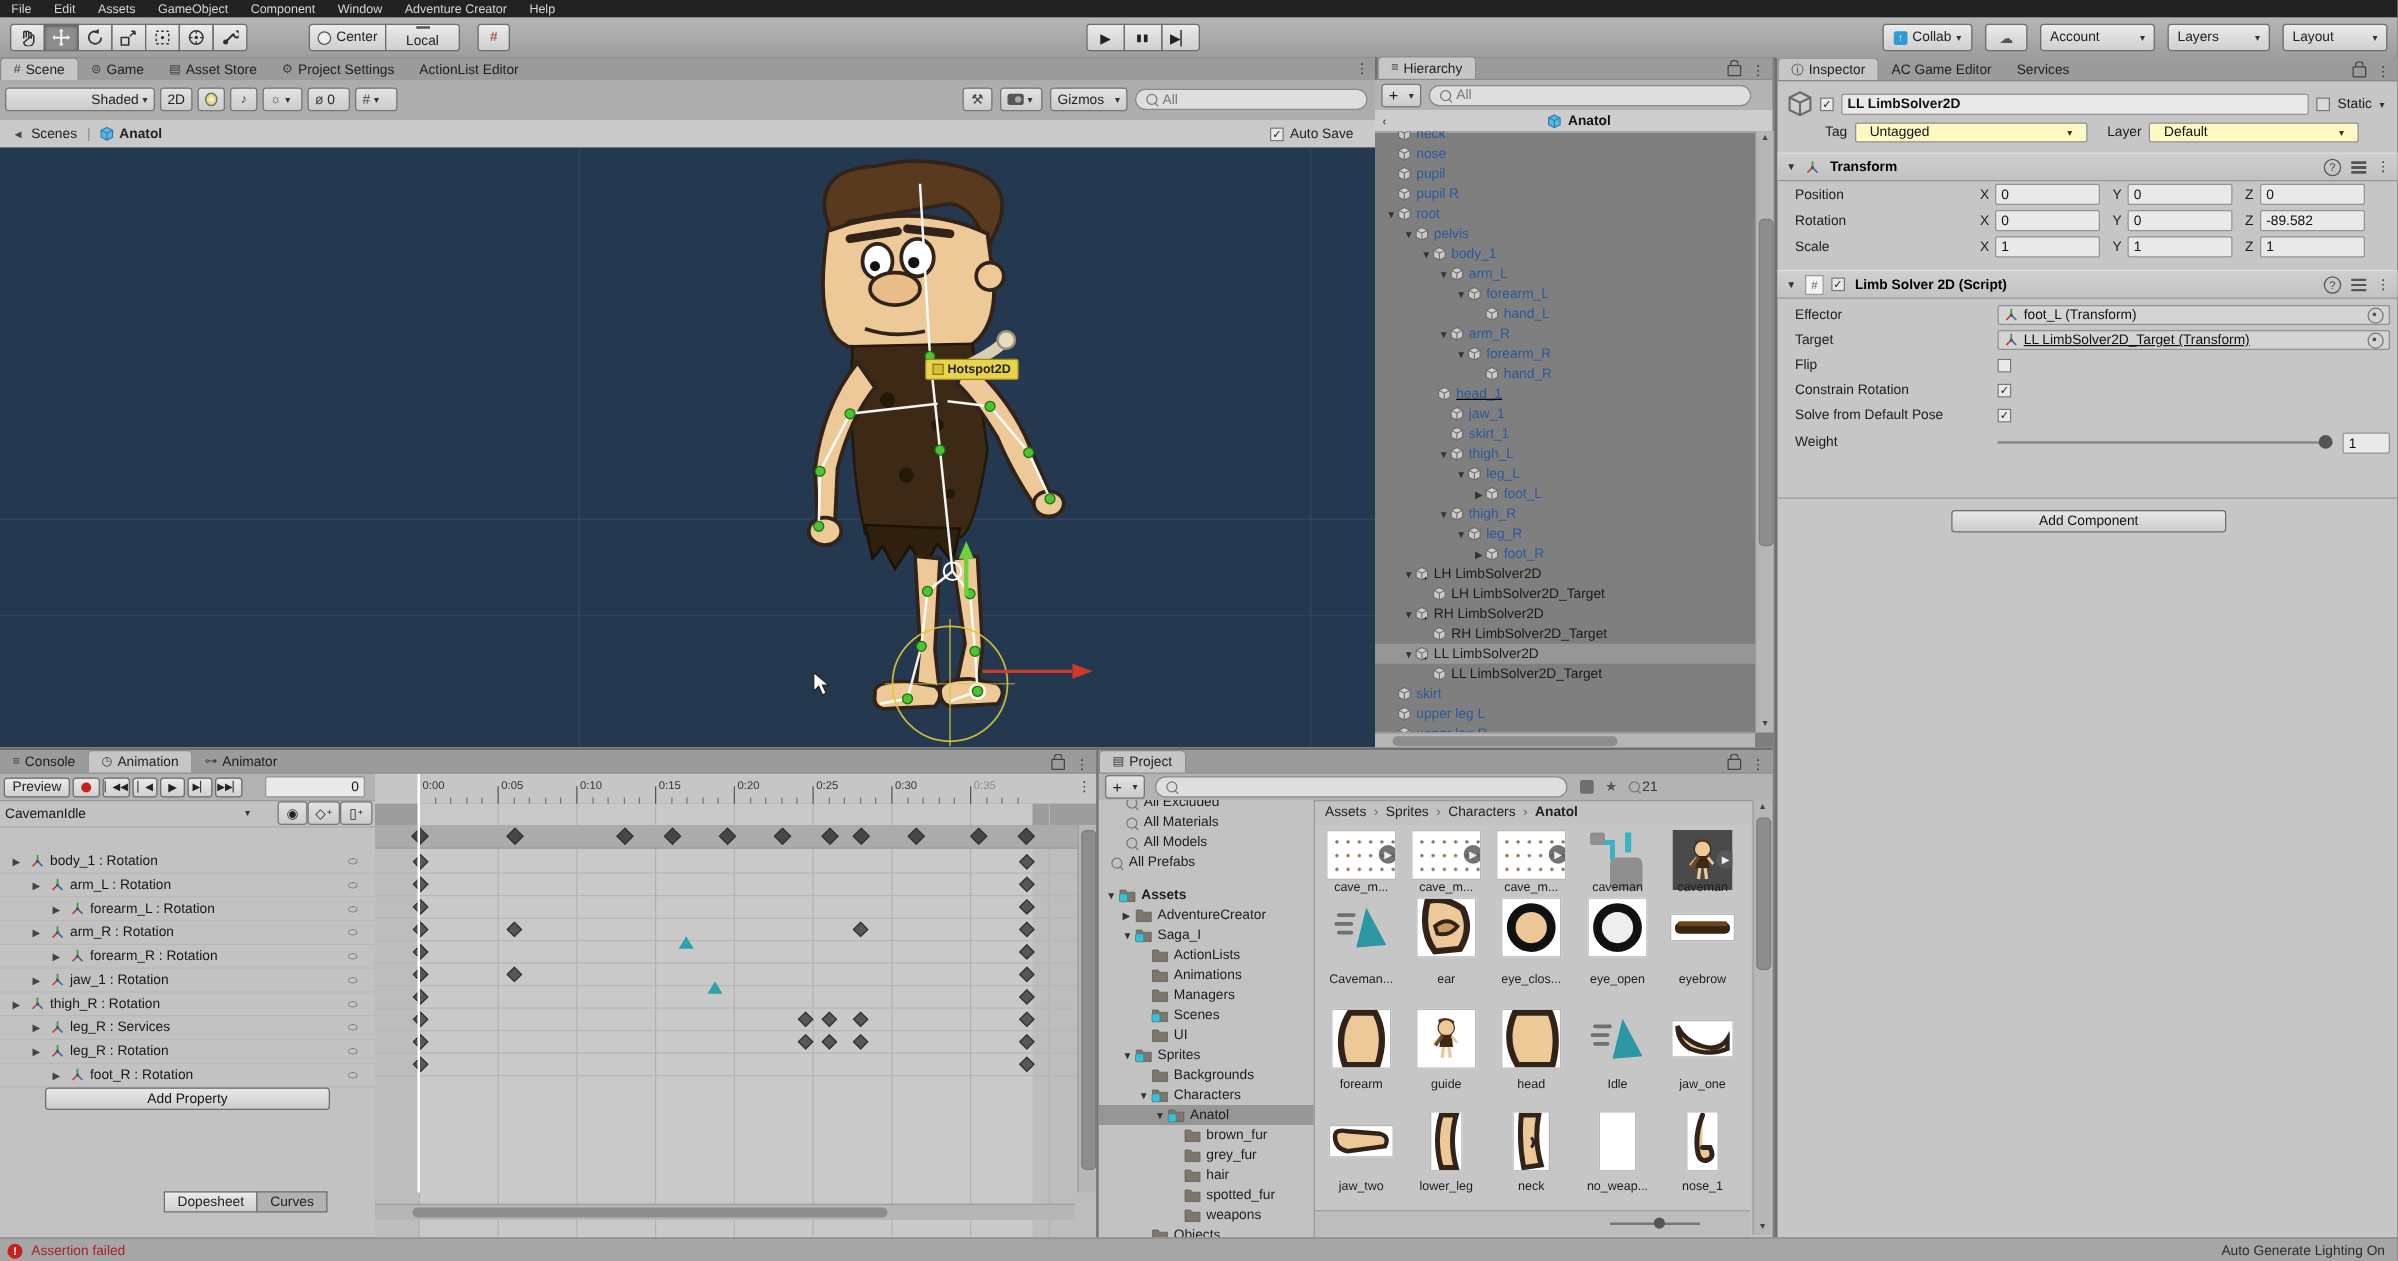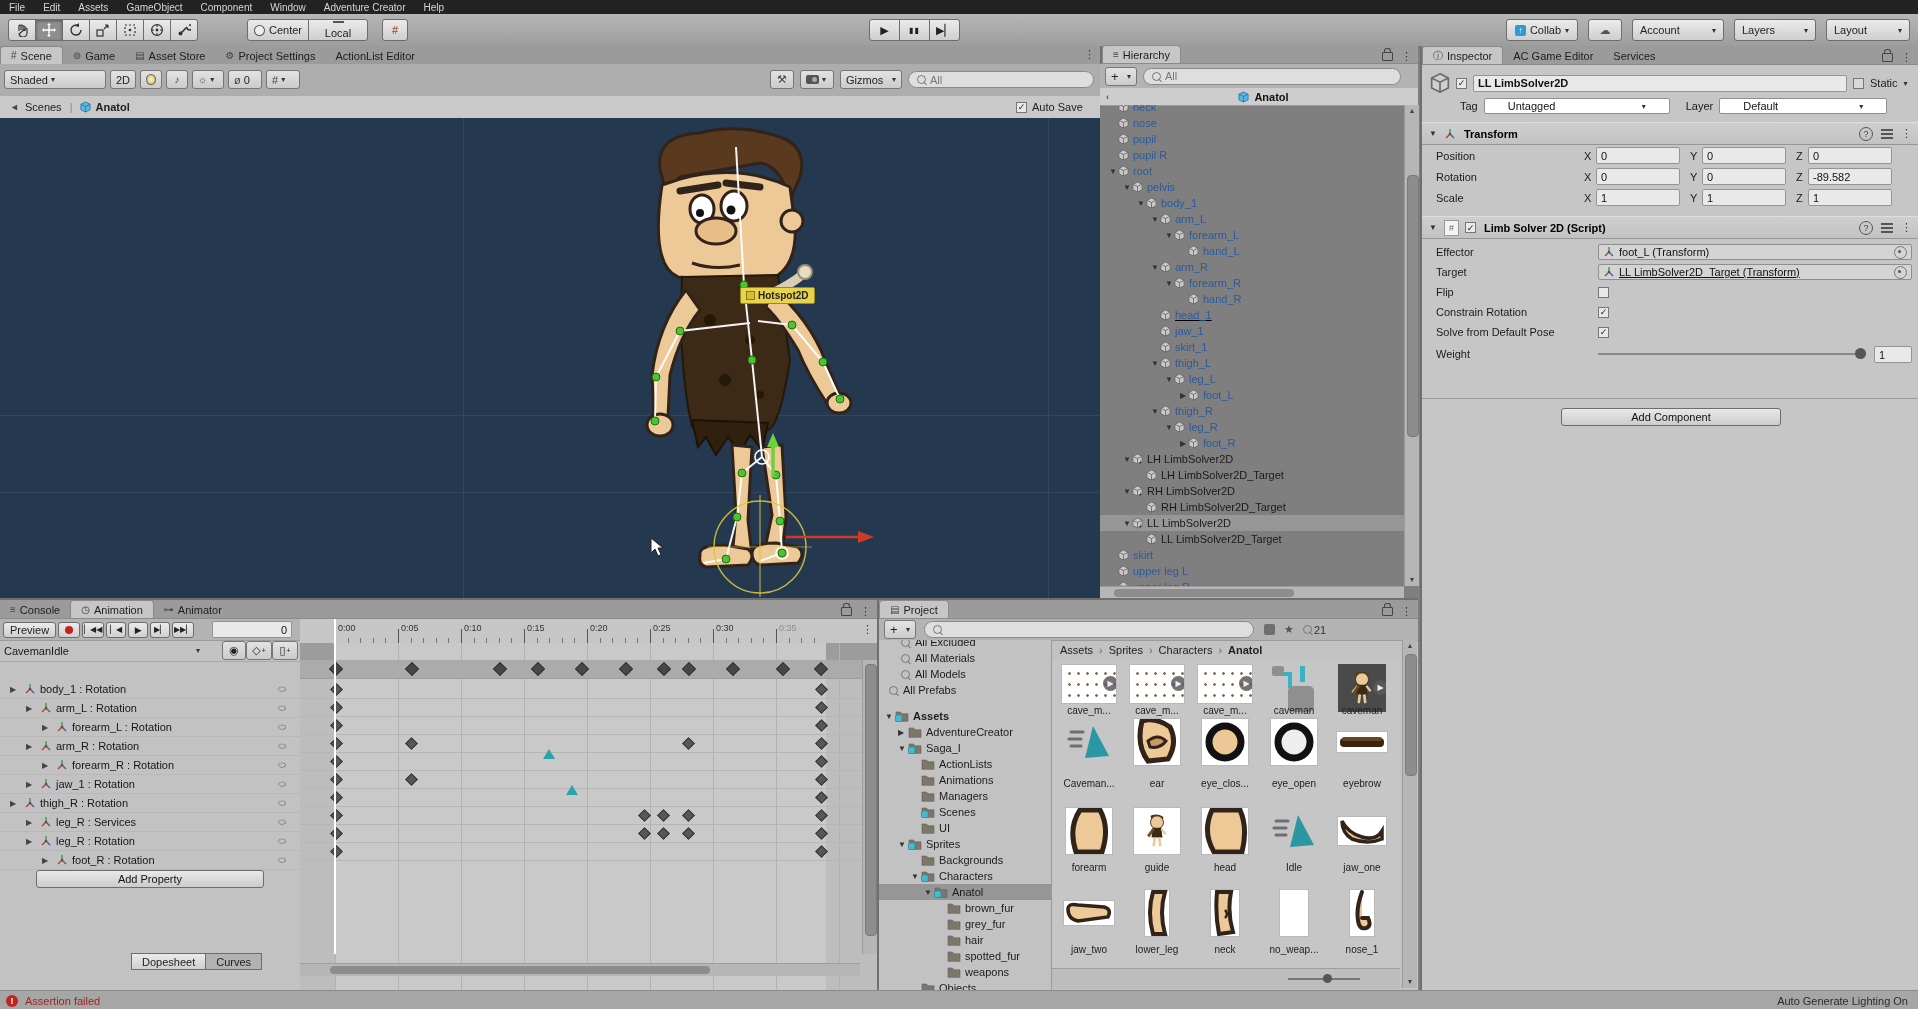--- a/index.html
+++ b/index.html
@@ -60,22 +60,22 @@
   .hrow .arr{width:10px;font-size:8px;color:#333;text-align:center;flex:none;}
   .hrow.sel{background:#969696;}
   .blue{color:#2a5b9c;} .dark{color:#1a1a1a;}
   .vscroll{background:#b6b6b6;border-left:1px solid #9a9a9a;}
   .vthumb{position:absolute;left:2px;width:10px;background:#8d8d8d;border-radius:4px;border:1px solid #7b7b7b;}
   .sarrow{position:absolute;left:0;width:14px;height:12px;font-size:7px;color:#444;text-align:center;line-height:12px;}
   
   #inspector{left:1420px;top:46px;width:498px;height:944px;background:#c6c6c6;border-left:2px solid #6f6f6f;box-sizing:border-box;}
   .ifield{background:#e9e9e9;border:1px solid #949494;border-radius:2px;font-size:11px;color:#111;
           display:inline-flex;align-items:center;padding:0 4px;box-sizing:border-box;height:17px;}
-  .idrop{background:#ffffff;border:1px solid #8f8f8f;border-radius:2px;font-size:11px;color:#111;
-         display:inline-flex;align-items:center;justify-content:space-between;padding:0 23px;box-sizing:border-box;height:16px;}
+  .idrop{background:#fef9c3;border:1px solid #8f8f8f;border-radius:2px;font-size:11px;color:#111;
+         display:inline-flex;align-items:center;justify-content:space-between;padding:0 11px;box-sizing:border-box;height:16px;}
   .ilabel{font-size:11px;color:#1b1b1b;}
   .comph{background:linear-gradient(#cfcfcf,#c2c2c2);border-top:1px solid #dedede;border-bottom:1px solid #969696;}
   .objfield{background:#d4d4d4;border:1px solid #8f8f8f;border-radius:2px;font-size:11px;color:#111;
             display:flex;align-items:center;gap:4px;padding:0 4px;box-sizing:border-box;height:16px;}
   .picker{width:11px;height:11px;border-radius:50%;border:1px solid #777;margin-left:auto;position:relative;flex:none;}
   .picker:after{content:'';position:absolute;left:3px;top:3px;width:3px;height:3px;border-radius:50%;background:#555;}
   .ibtn{height:18px;border:1px solid #6d6d6d;background:linear-gradient(#e8e8e8,#cccccc);border-radius:3px;
         display:inline-flex;align-items:center;justify-content:center;font-size:11px;color:#111;padding:0 10px;box-sizing:border-box;}
   .qicon{width:12px;height:12px;border:1px solid #555;border-radius:50%;font-size:9px;color:#444;display:inline-flex;align-items:center;justify-content:center;}
   
@@ -212,21 +212,21 @@
       <span>Project Settings</span>
     </div>
     <div class="tab">
       <span>ActionList Editor</span>
     </div>
   </div>
 <span class="abs dots" style="left:1084px;top:48px;">⋮</span>
 
 <div id="sceneToolbar" class="abs">
   <div class="abs row" style="left:4px;top:6px;gap:4px;">
-    <span class="mini" style="width:102px;justify-content:flex-start;">
+    <span class="mini" style="width:120px;justify-content:flex-end;">
         <span>Shaded</span>
         <span class="caret">▾</span>
       </span>
     <span class="mini" style="width:26px;justify-content:center;">
         <span>2D</span>
       </span>
     <span class="mini" style="width:22px;justify-content:center;">
         <span class="bulb"></span>
       </span>
     <span class="mini" style="width:22px;justify-content:center;">
@@ -531,21 +531,21 @@
     <div class="hrow" style="padding-left: 78px; margin-top: 0px;">
       <span class="arr"></span>
       <span style="display:inline-flex;margin-right:4px;">
         <svg width="11" height="12" viewBox="0 0 12 13">
           <path d="M6 1 11 3.5 11 9.5 6 12 1 9.5 1 3.5Z" fill="#c9c9c9" stroke="#6a6a6a"></path>
           <path d="M1 3.5 6 6 11 3.5 M6 6 6 12" stroke="#6a6a6a" fill="none"></path>
         </svg>
       </span>
       <span class="blue">hand_R</span>
     </div>
-    <div class="hrow" style="padding-left: 50px; margin-top: 0px; text-decoration: underline;">
+    <div class="hrow" style="padding-left: 40px; margin-top: 0px; text-decoration: underline;">
       <span class="arr"></span>
       <span style="display:inline-flex;margin-right:4px;">
         <svg width="11" height="12" viewBox="0 0 12 13">
           <path d="M6 1 11 3.5 11 9.5 6 12 1 9.5 1 3.5Z" fill="#c9c9c9" stroke="#6a6a6a"></path>
           <path d="M1 3.5 6 6 11 3.5 M6 6 6 12" stroke="#6a6a6a" fill="none"></path>
         </svg>
       </span>
       <span class="blue">head_1</span>
     </div>
     <div class="hrow" style="padding-left: 50px; margin-top: 0px;">

